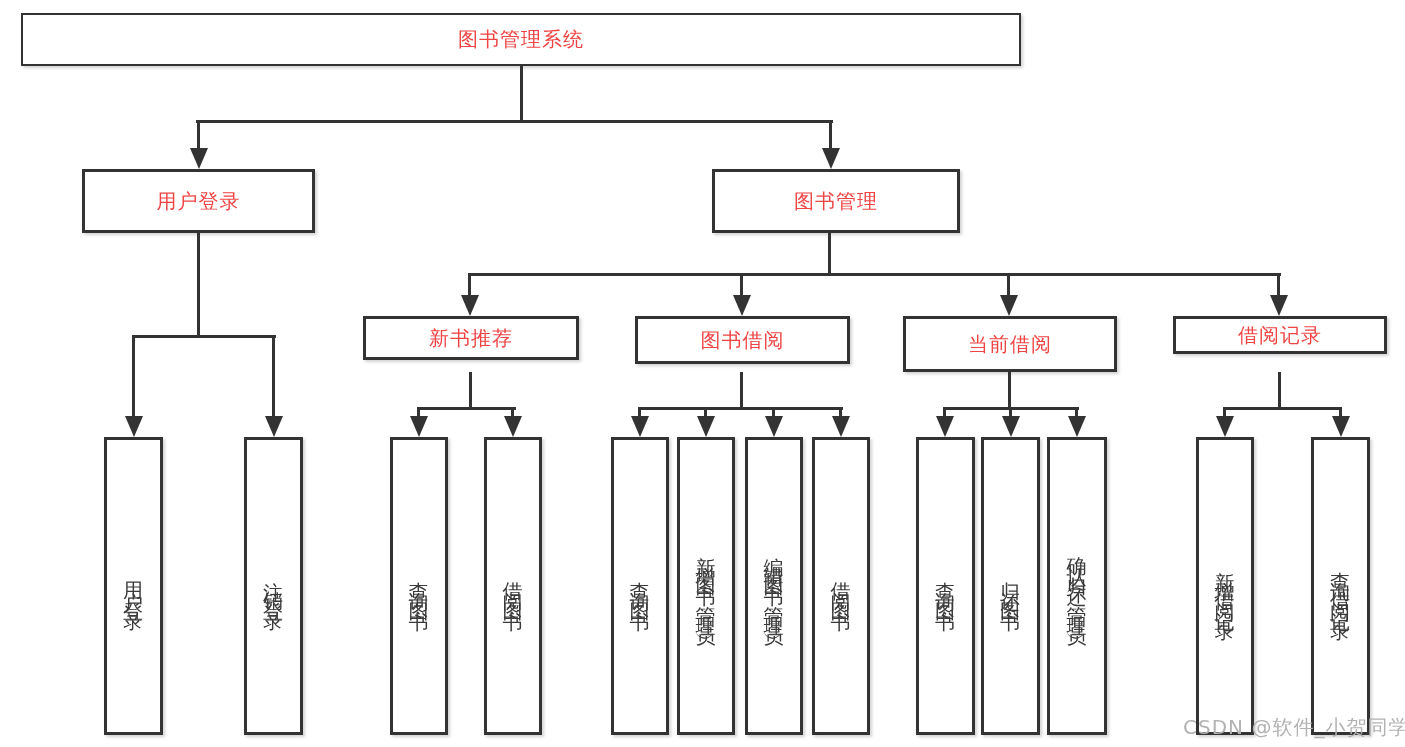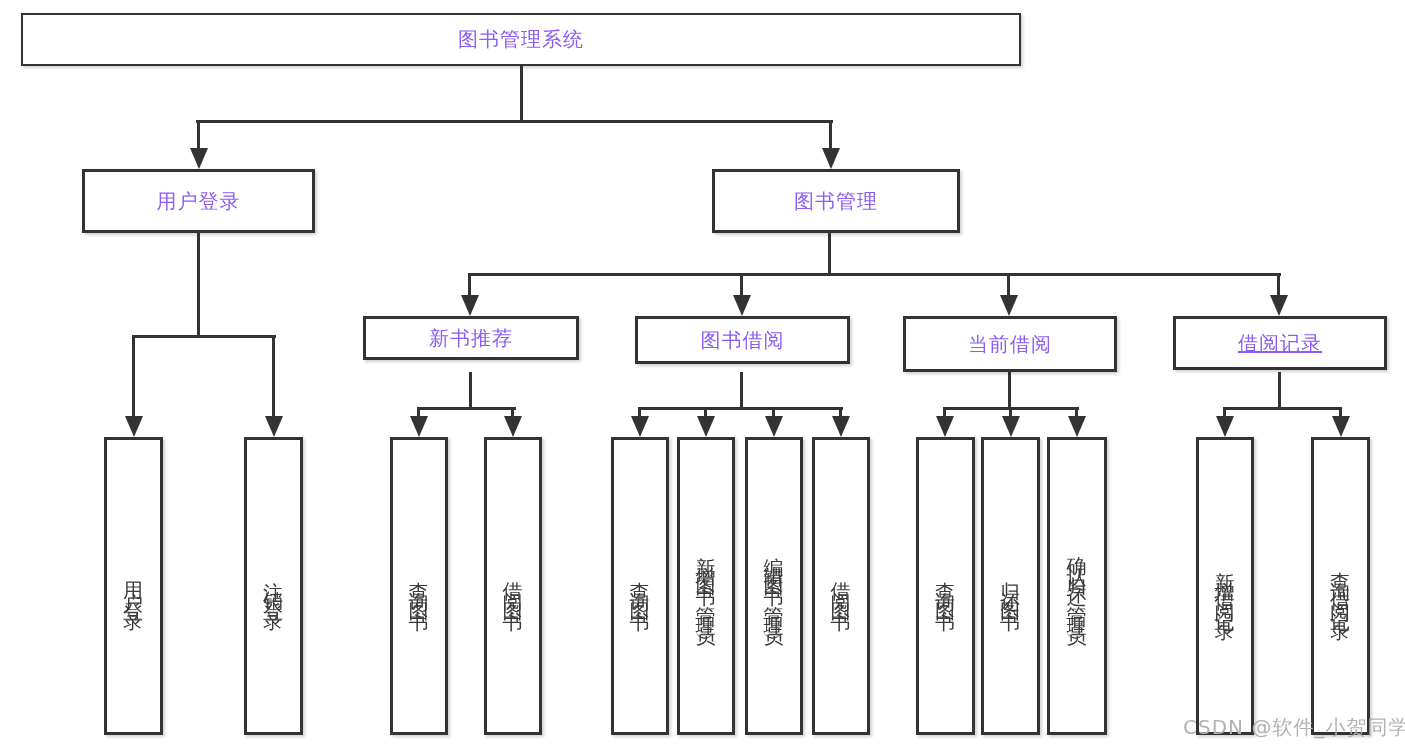--- a/index.html
+++ b/index.html
@@ -3,21 +3,21 @@
 <meta charset="utf-8">
 <style>
   html,body{margin:0;padding:0;background:#fff;}
   .canvas{
     position:relative;width:1405px;height:747px;background:#ffffff;
     font-family:"DejaVu Sans","Liberation Sans",sans-serif;overflow:hidden;
   }
   .box{
     position:absolute;background:#fff;border:3px solid #333333;box-sizing:border-box;
     display:flex;align-items:center;justify-content:center;
-    font-size:20px;color:#8b5cf6;box-shadow:2px 2px 3px rgba(0,0,0,0.18);
+    font-size:20px;color:#ef4444;box-shadow:2px 2px 3px rgba(0,0,0,0.18);
     letter-spacing:1px;
   }
   .box.root{border-width:2px;}
   .leaf{
     position:absolute;background:#fff;border:3px solid #333333;box-sizing:border-box;
     display:flex;align-items:center;justify-content:center;
     box-shadow:2px 2px 3px rgba(0,0,0,0.18);
   }
   .leaf > span{
     writing-mode:vertical-rl;text-orientation:mixed;
@@ -72,21 +72,21 @@
 
   <div class="box" style="left:363px;top:316px;width:216px;height:44px;">
     <span>新书推荐</span>
   </div>
   <div class="box" style="left:635px;top:316px;width:215px;height:48px;">
     <span>图书借阅</span>
   </div>
   <div class="box" style="left:903px;top:316px;width:214px;height:56px;">
     <span>当前借阅</span>
   </div>
-  <div class="box" style="left:1173px;top:316px;width:214px;height:54px;text-decoration:underline;">
+  <div class="box" style="left:1173px;top:316px;width:214px;height:38px;">
     <span>借阅记录</span>
   </div>
 
   <div class="vline" style="left:469px;top:372px;height:38px;"></div>
   <div class="hline" style="left:417px;top:407px;width:99px;"></div>
   <div class="arrow" style="left:417px;top:407px;height:9px;"></div>
   <div class="arrow" style="left:511px;top:407px;height:9px;"></div>
 
   <div class="vline" style="left:740px;top:372px;height:38px;"></div>
   <div class="hline" style="left:638px;top:407px;width:205px;"></div>

